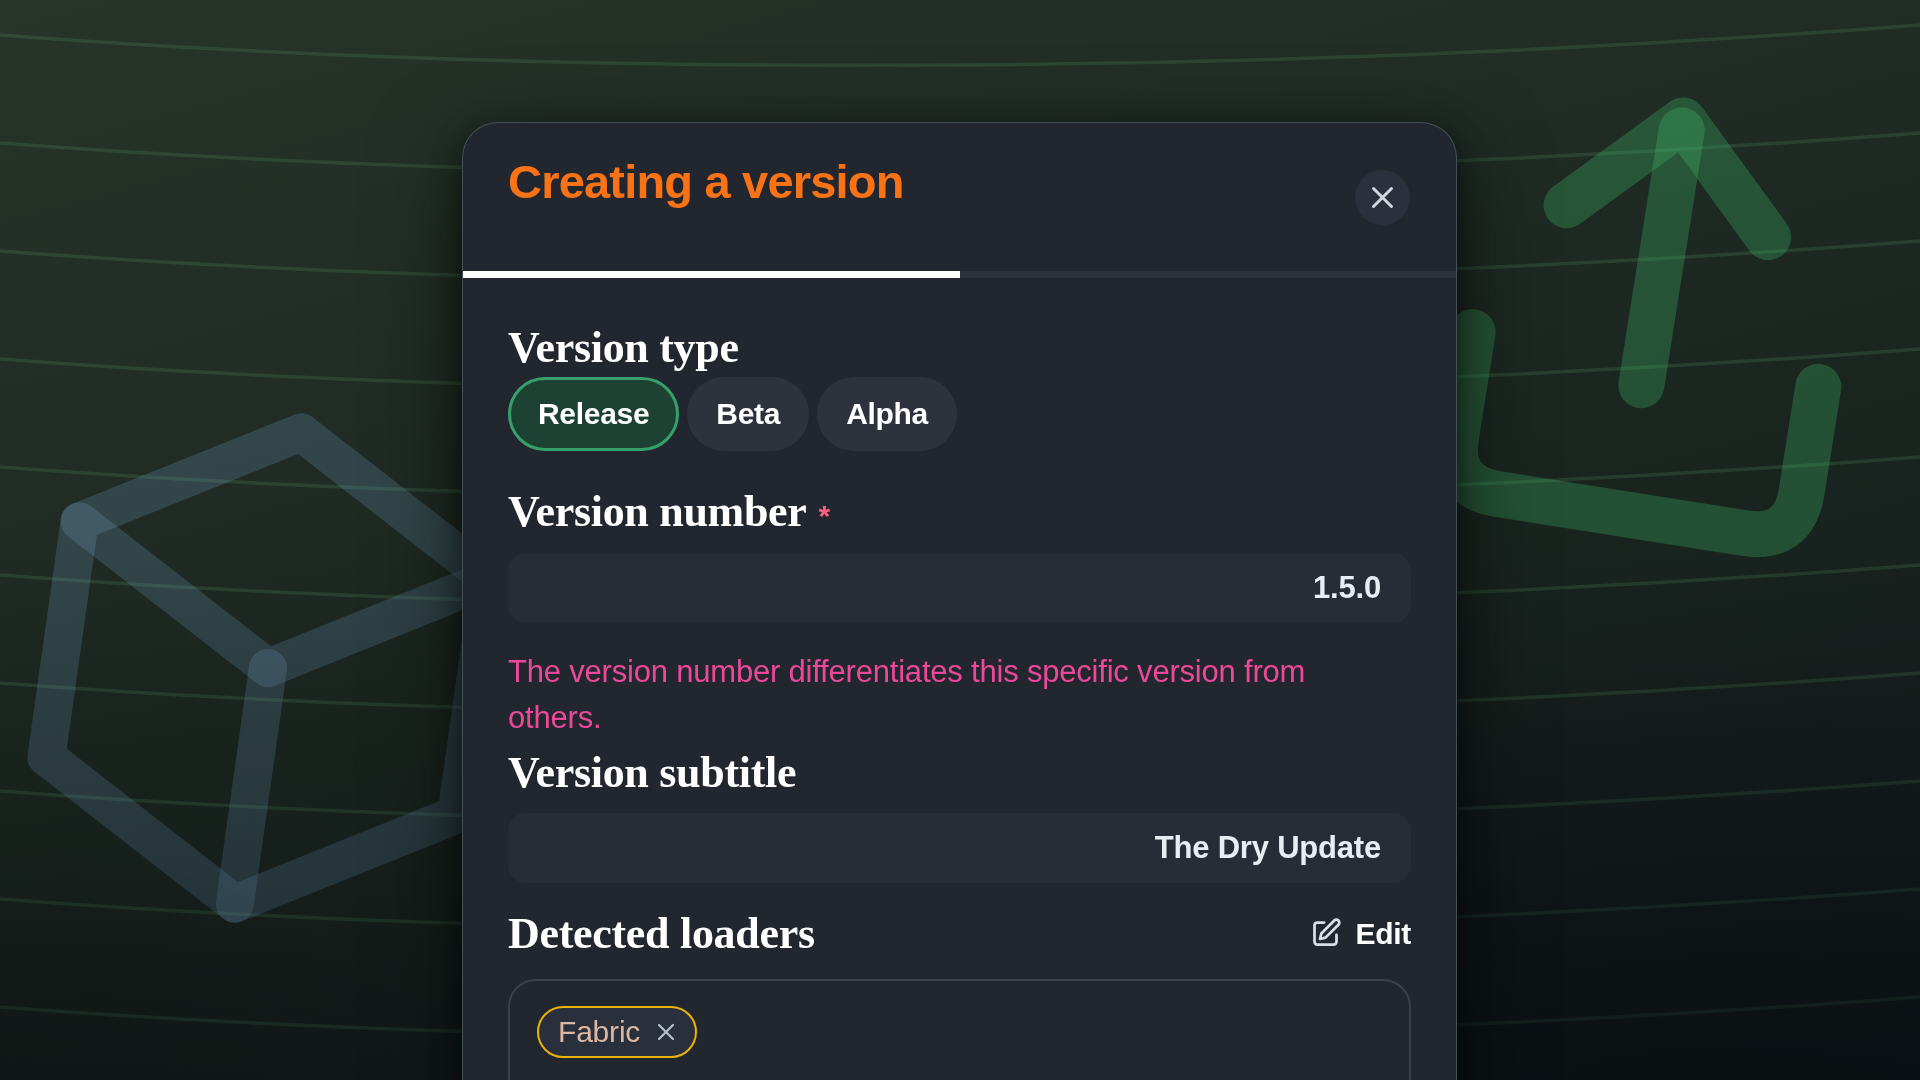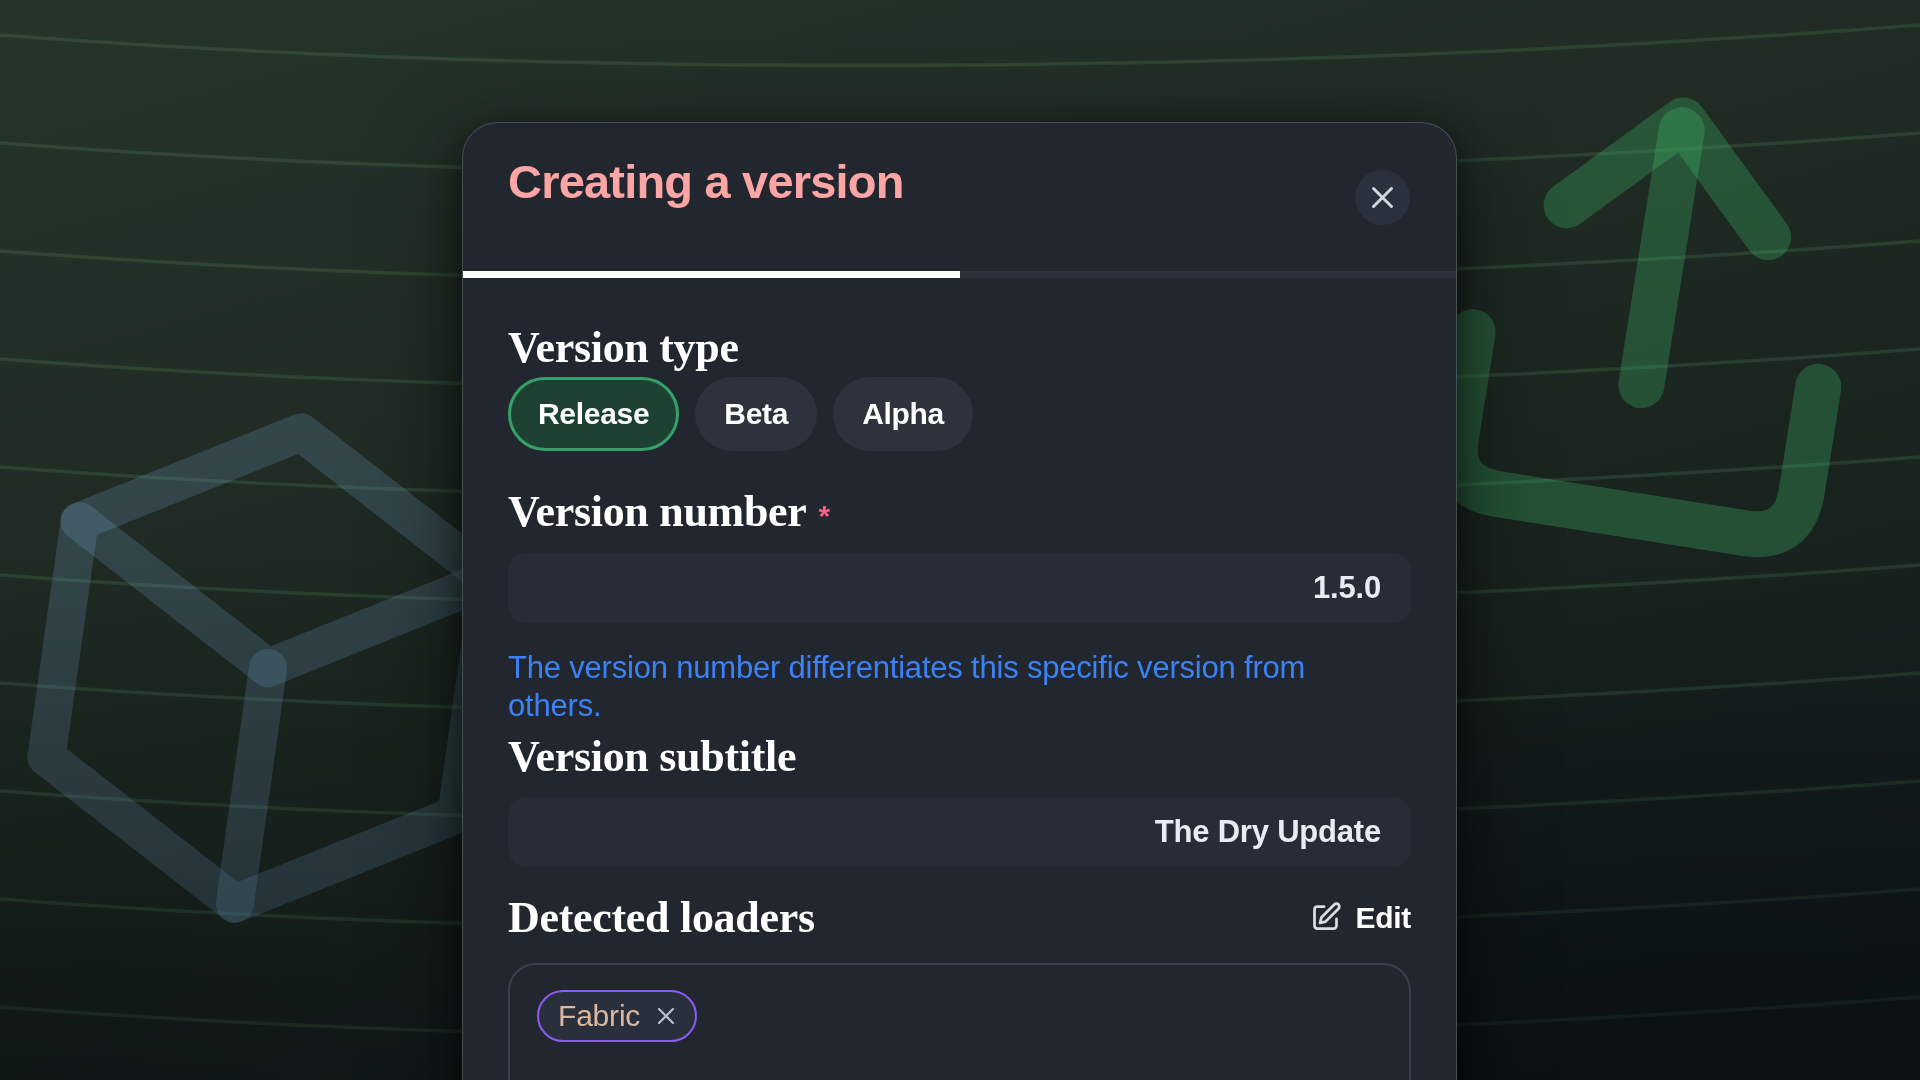--- a/index.html
+++ b/index.html
@@ -12,45 +12,45 @@
       radial-gradient(1500px 950px at 90% 118%, rgba(4,9,14,0.62), rgba(4,9,14,0) 65%),
       radial-gradient(1300px 800px at -8% 120%, rgba(6,11,12,0.45), rgba(6,11,12,0) 60%),
       linear-gradient(to bottom, rgba(0,0,0,0) 50%, rgba(4,8,10,0.30) 100%);}
 
   
   .modal{position:absolute;left:462px;top:122px;width:995px;height:1020px;
     background:#22262f;border:1px solid rgba(158,190,176,0.28);border-radius:36px;
     box-shadow:0 30px 90px rgba(0,0,0,0.55), 0 8px 30px rgba(0,0,0,0.45);overflow:hidden;}
   .modal-header{position:relative;height:148px;}
   .modal-title{position:absolute;left:45px;top:30px;margin:0;font-size:47px;line-height:58px;
-    font-weight:700;color:#fca5a5;letter-spacing:-0.8px;}
+    font-weight:700;color:#f97316;letter-spacing:-0.8px;}
   .close-btn{position:absolute;right:46px;top:47px;width:55px;height:55px;border:none;
     border-radius:50%;background:#2b313c;cursor:pointer;display:flex;align-items:center;justify-content:center;padding:0;}
   .progress{height:7px;width:100%;background:#2c313c;}
   .progress-fill{height:100%;background:#ffffff;}
   .modal-body{padding:0 45px;}
   .field-label{font-size:44px;font-weight:700;color:#ffffff;line-height:40px;letter-spacing:-0.3px;font-family:Liberation Serif, serif;}
   .lbl-version-type{margin-top:50px;}
-  .pill-row{margin-top:9px;display:flex;gap:16px;}
+  .pill-row{margin-top:9px;display:flex;gap:8px;}
   .pill{height:74px;border-radius:40px;border:none;background:#2d323d;color:#ffffff;
     font-size:30px;font-weight:700;padding:0 29px;letter-spacing:-0.3px;cursor:pointer;}
   .pill.selected{background:#1d4132;border:3px solid #37a06a;padding:0 27px;}
   .lbl-row{margin-top:41px;display:flex;gap:12px;align-items:baseline;}
   .required{color:#f85f80;font-size:30px;font-weight:700;}
   .text-input{display:block;margin-top:20px;width:100%;height:70px;border:none;outline:none;
     background:#272c37;border-radius:18px;color:#e9edf3;font-size:31px;font-weight:700;
     padding:0 30px;letter-spacing:-0.2px;text-align:right;}
-  .helper{margin:26px 0 0 0;font-size:31px;line-height:38px;color:#3b82f6;white-space:pre-line;letter-spacing:-0.2px;}
+  .helper{margin:26px 0 0 0;font-size:31px;line-height:46px;color:#ec4899;white-space:pre-line;letter-spacing:-0.2px;}
   .lbl-subtitle{margin-top:12px;}
   .loaders-row{margin-top:30px;display:flex;align-items:center;justify-content:space-between;height:42px;}
   .edit-btn{display:flex;align-items:flex-start;gap:14px;background:none;border:none;padding:0;cursor:pointer;
     color:#ffffff;font-size:30px;font-weight:700;letter-spacing:-0.3px;}
   .loaders-box{margin-top:24px;height:260px;border:2px solid #3a414d;border-radius:28px;padding:25px 27px;}
   .chip{display:inline-flex;align-items:center;gap:14px;height:52px;border-radius:27px;
-    background:#2a303b;border:2px solid #8b5cf6;padding:0 17px 0 19px;}
+    background:#2a303b;border:2px solid #eab308;padding:0 17px 0 19px;}
   .chip-label{font-size:30px;color:#dcb7a2;letter-spacing:-0.2px;}
   .chip-x{cursor:pointer;}
 </style>
 </head>
 <body>
 
 <div id="stage">
 
   <svg class="bg-decor" width="1920" height="1080" viewBox="0 0 1920 1080">
     <g id="contour-lines" stroke="rgba(104,184,124,0.17)" stroke-width="3.5" fill="none">

